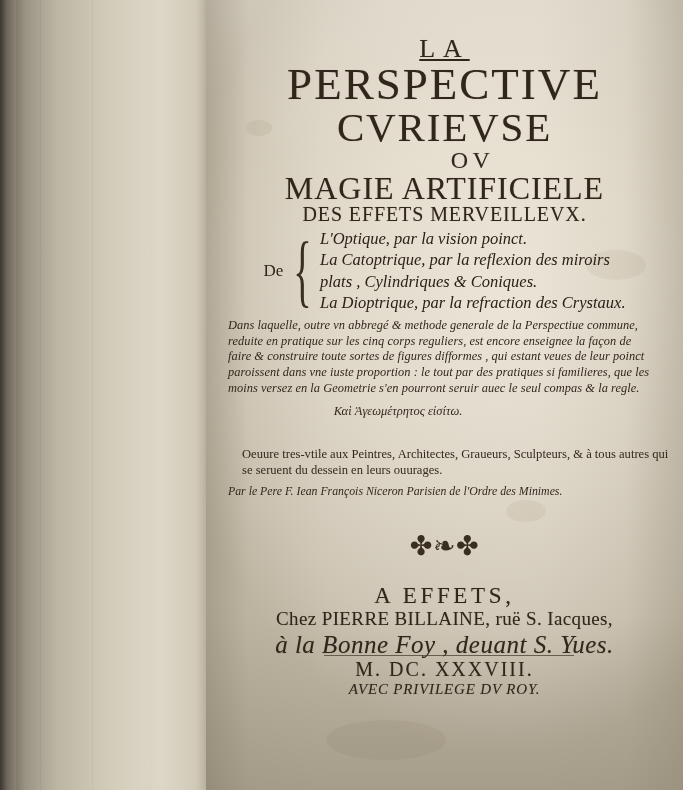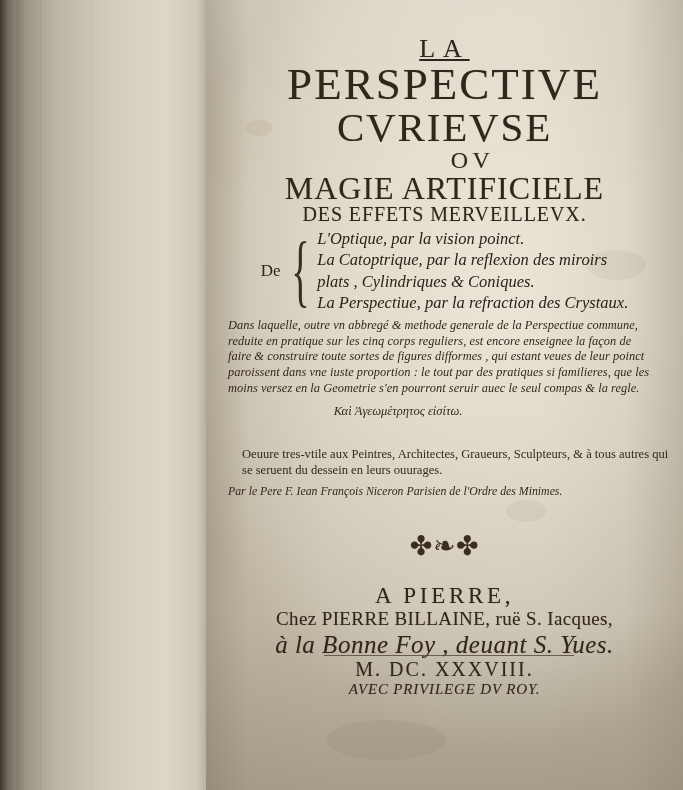--- a/index.html
+++ b/index.html
@@ -259,32 +259,32 @@
       <div class="ln caps" id="t-magie">MAGIE ARTIFICIELE</div>
       <div class="ln caps" id="t-des">DES EFFETS MERVEILLEVX.</div>
 
       <div id="brace-group">
         <div id="de-label">De</div>
         <div id="brace">{</div>
         <div id="brace-lines">
           <div class="it">L'Optique, par la vision poinct.</div>
           <div class="it">La Catoptrique, par la reflexion des miroirs</div>
           <div class="it">plats , Cylindriques &amp; Coniques.</div>
-          <div class="it">La Perspectiue, par la refraction des Crystaux.</div>
+          <div class="it">La Dioptrique, par la refraction des Crystaux.</div>
         </div>
       </div>
 
       <div id="para">Dans laquelle, outre vn abbregé &amp; methode generale de la Perspectiue commune, reduite en pratique sur les cinq corps reguliers, est encore enseignee la façon de faire &amp; construire toute sortes de figures difformes , qui estant veues de leur poinct paroissent dans vne iuste proportion : le tout par des pratiques si familieres, que les moins versez en la Geometrie s'en pourront seruir auec le seul compas &amp; la regle.</div>
       <div id="greek">Καὶ Ἀγεωμέτρητος εἰσίτω.</div>
       <div id="oeuvre">Oeuure tres-vtile aux Peintres, Architectes, Graueurs, Sculpteurs, &amp; à tous autres qui se seruent du dessein en leurs ouurages.</div>
       <div id="author">Par le Pere F. Iean François Niceron Parisien de l'Ordre des Minimes.</div>
 
       <div id="ornament">✤❧✤</div>
 
-      <div class="ln caps" id="imp-paris">A PIERRE,</div>
+      <div class="ln caps" id="imp-paris">A EFFETS,</div>
       <div class="ln" id="imp-chez">Chez PIERRE BILLAINE, ruë S. Iacques,</div>
       <div class="ln" id="imp-bonne">à la Bonne Foy , deuant S. Yues.</div>
       <div id="rule"></div>
       <div class="ln caps" id="imp-date">M. DC. XXXVIII.</div>
       <div class="ln caps" id="imp-priv">AVEC PRIVILEGE DV ROY.</div>
 
     </div>
   </div>
 </div>
 

